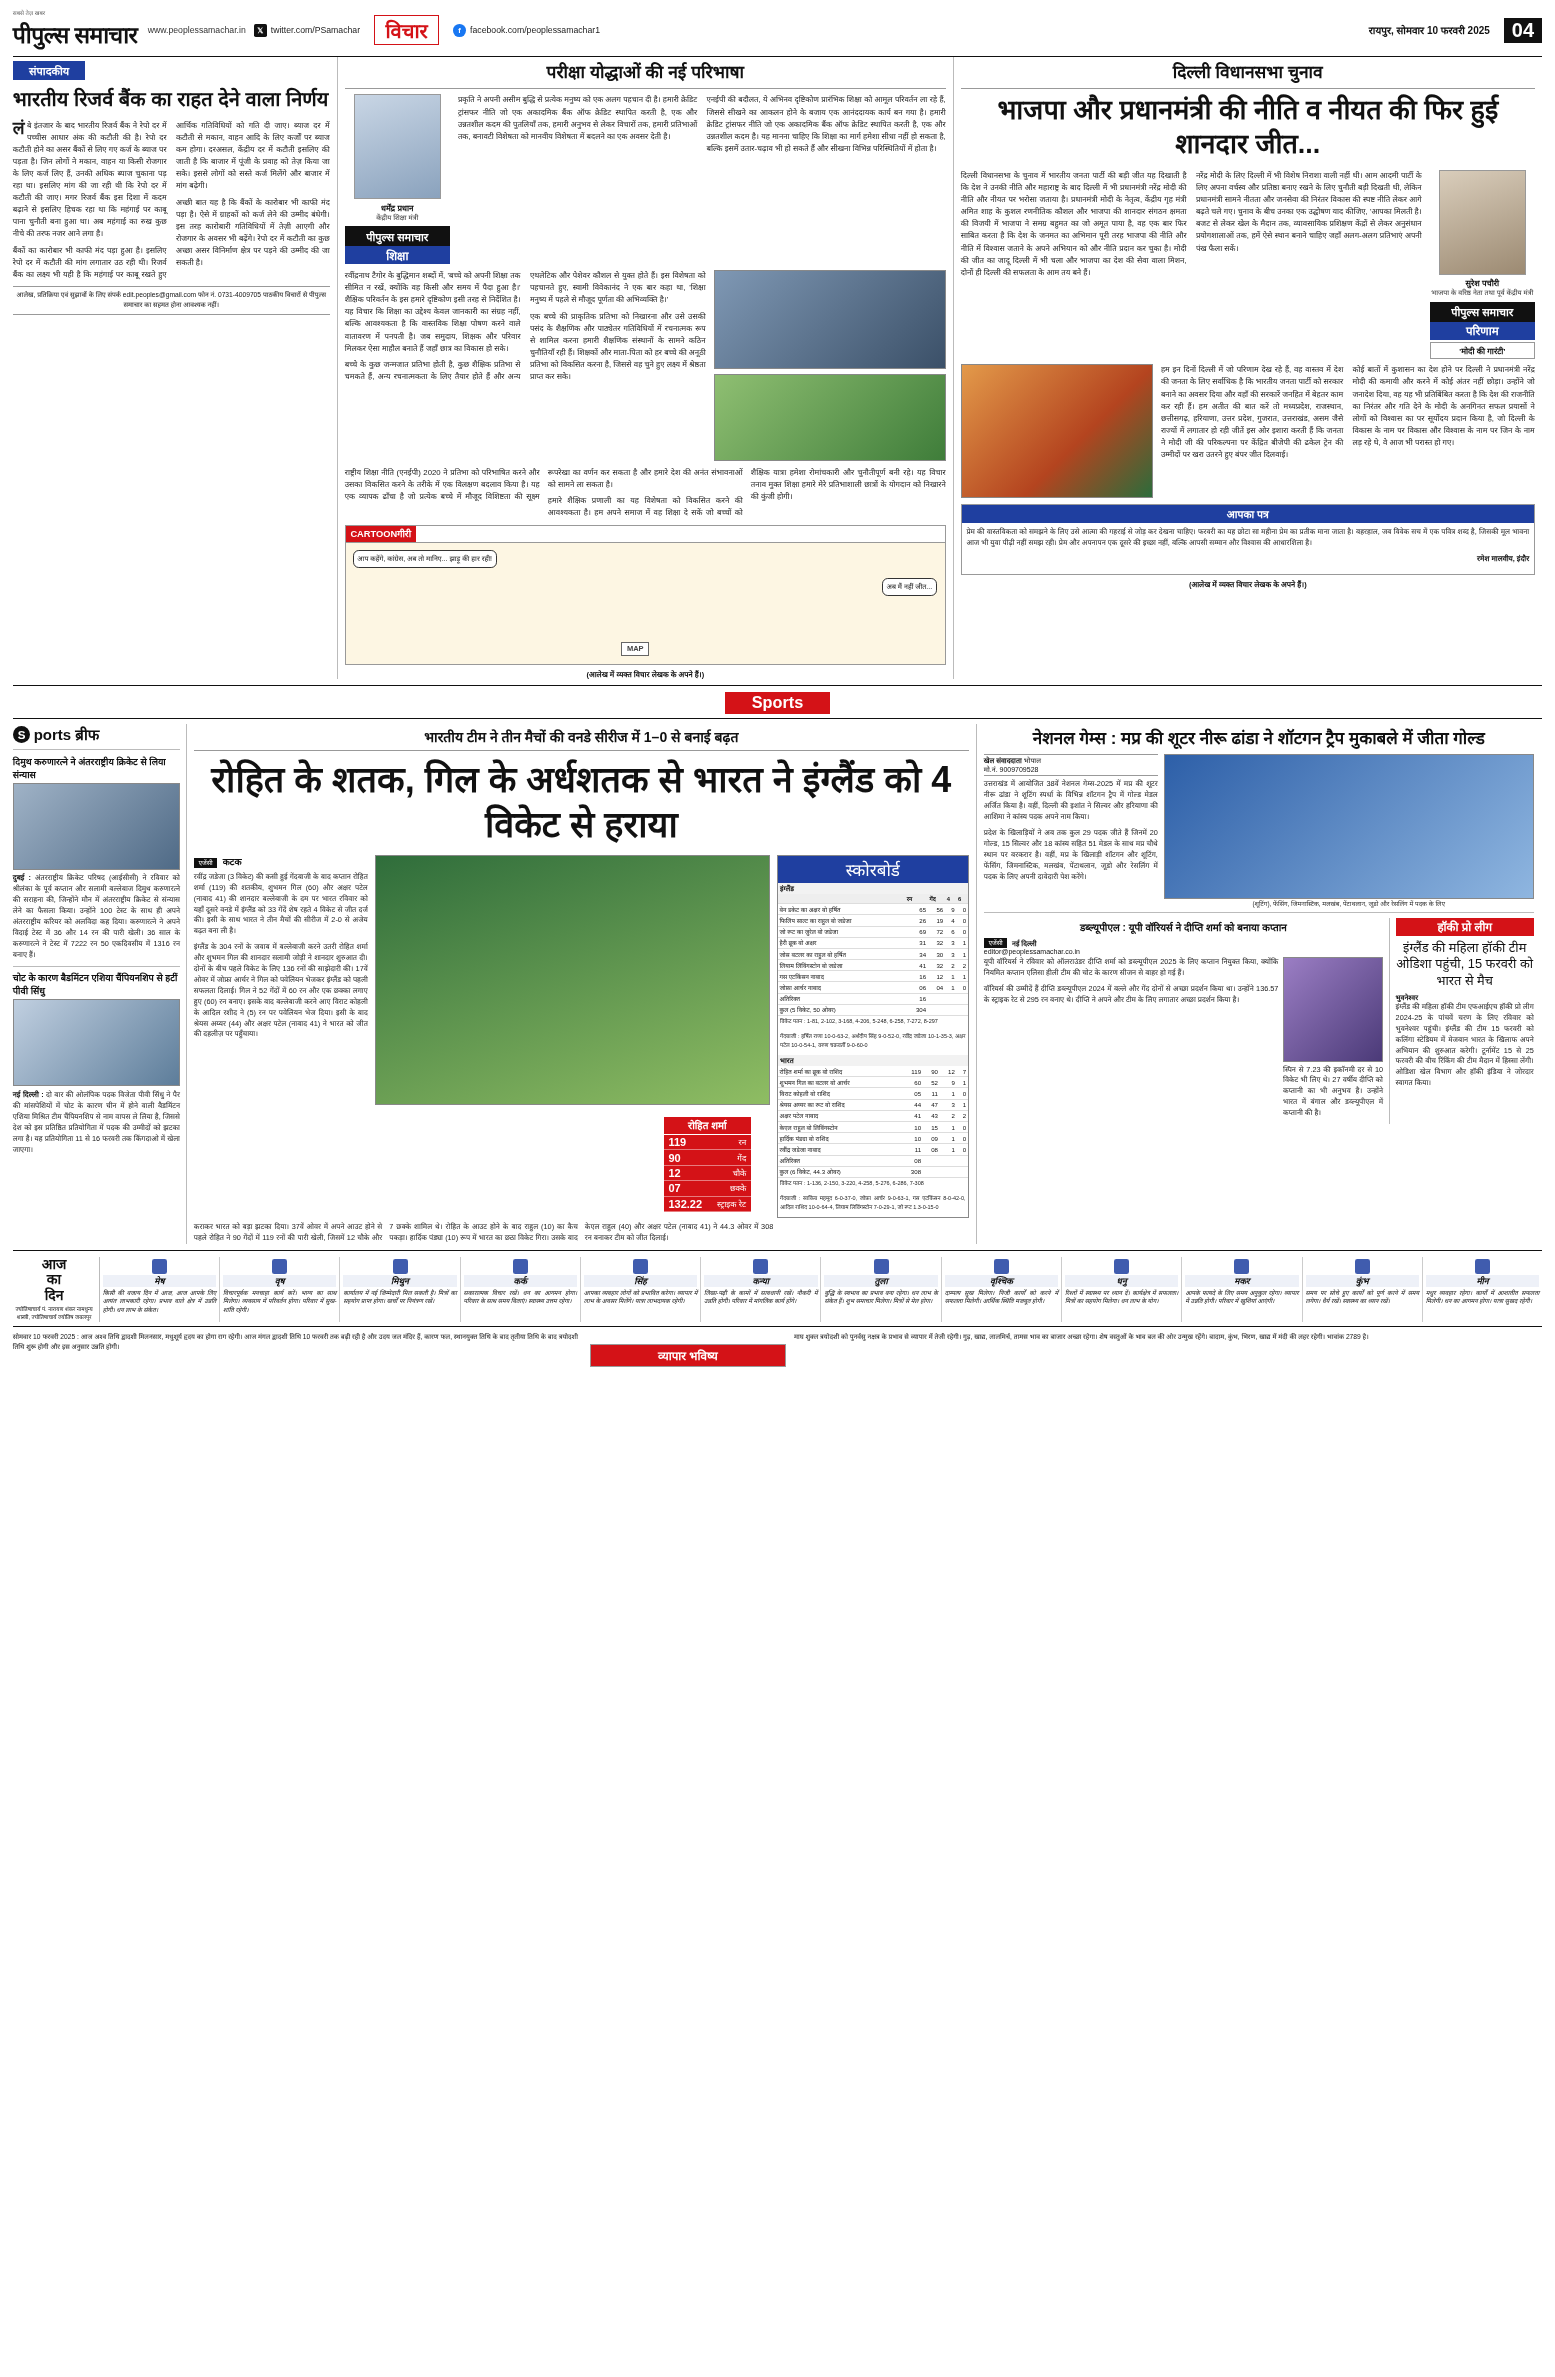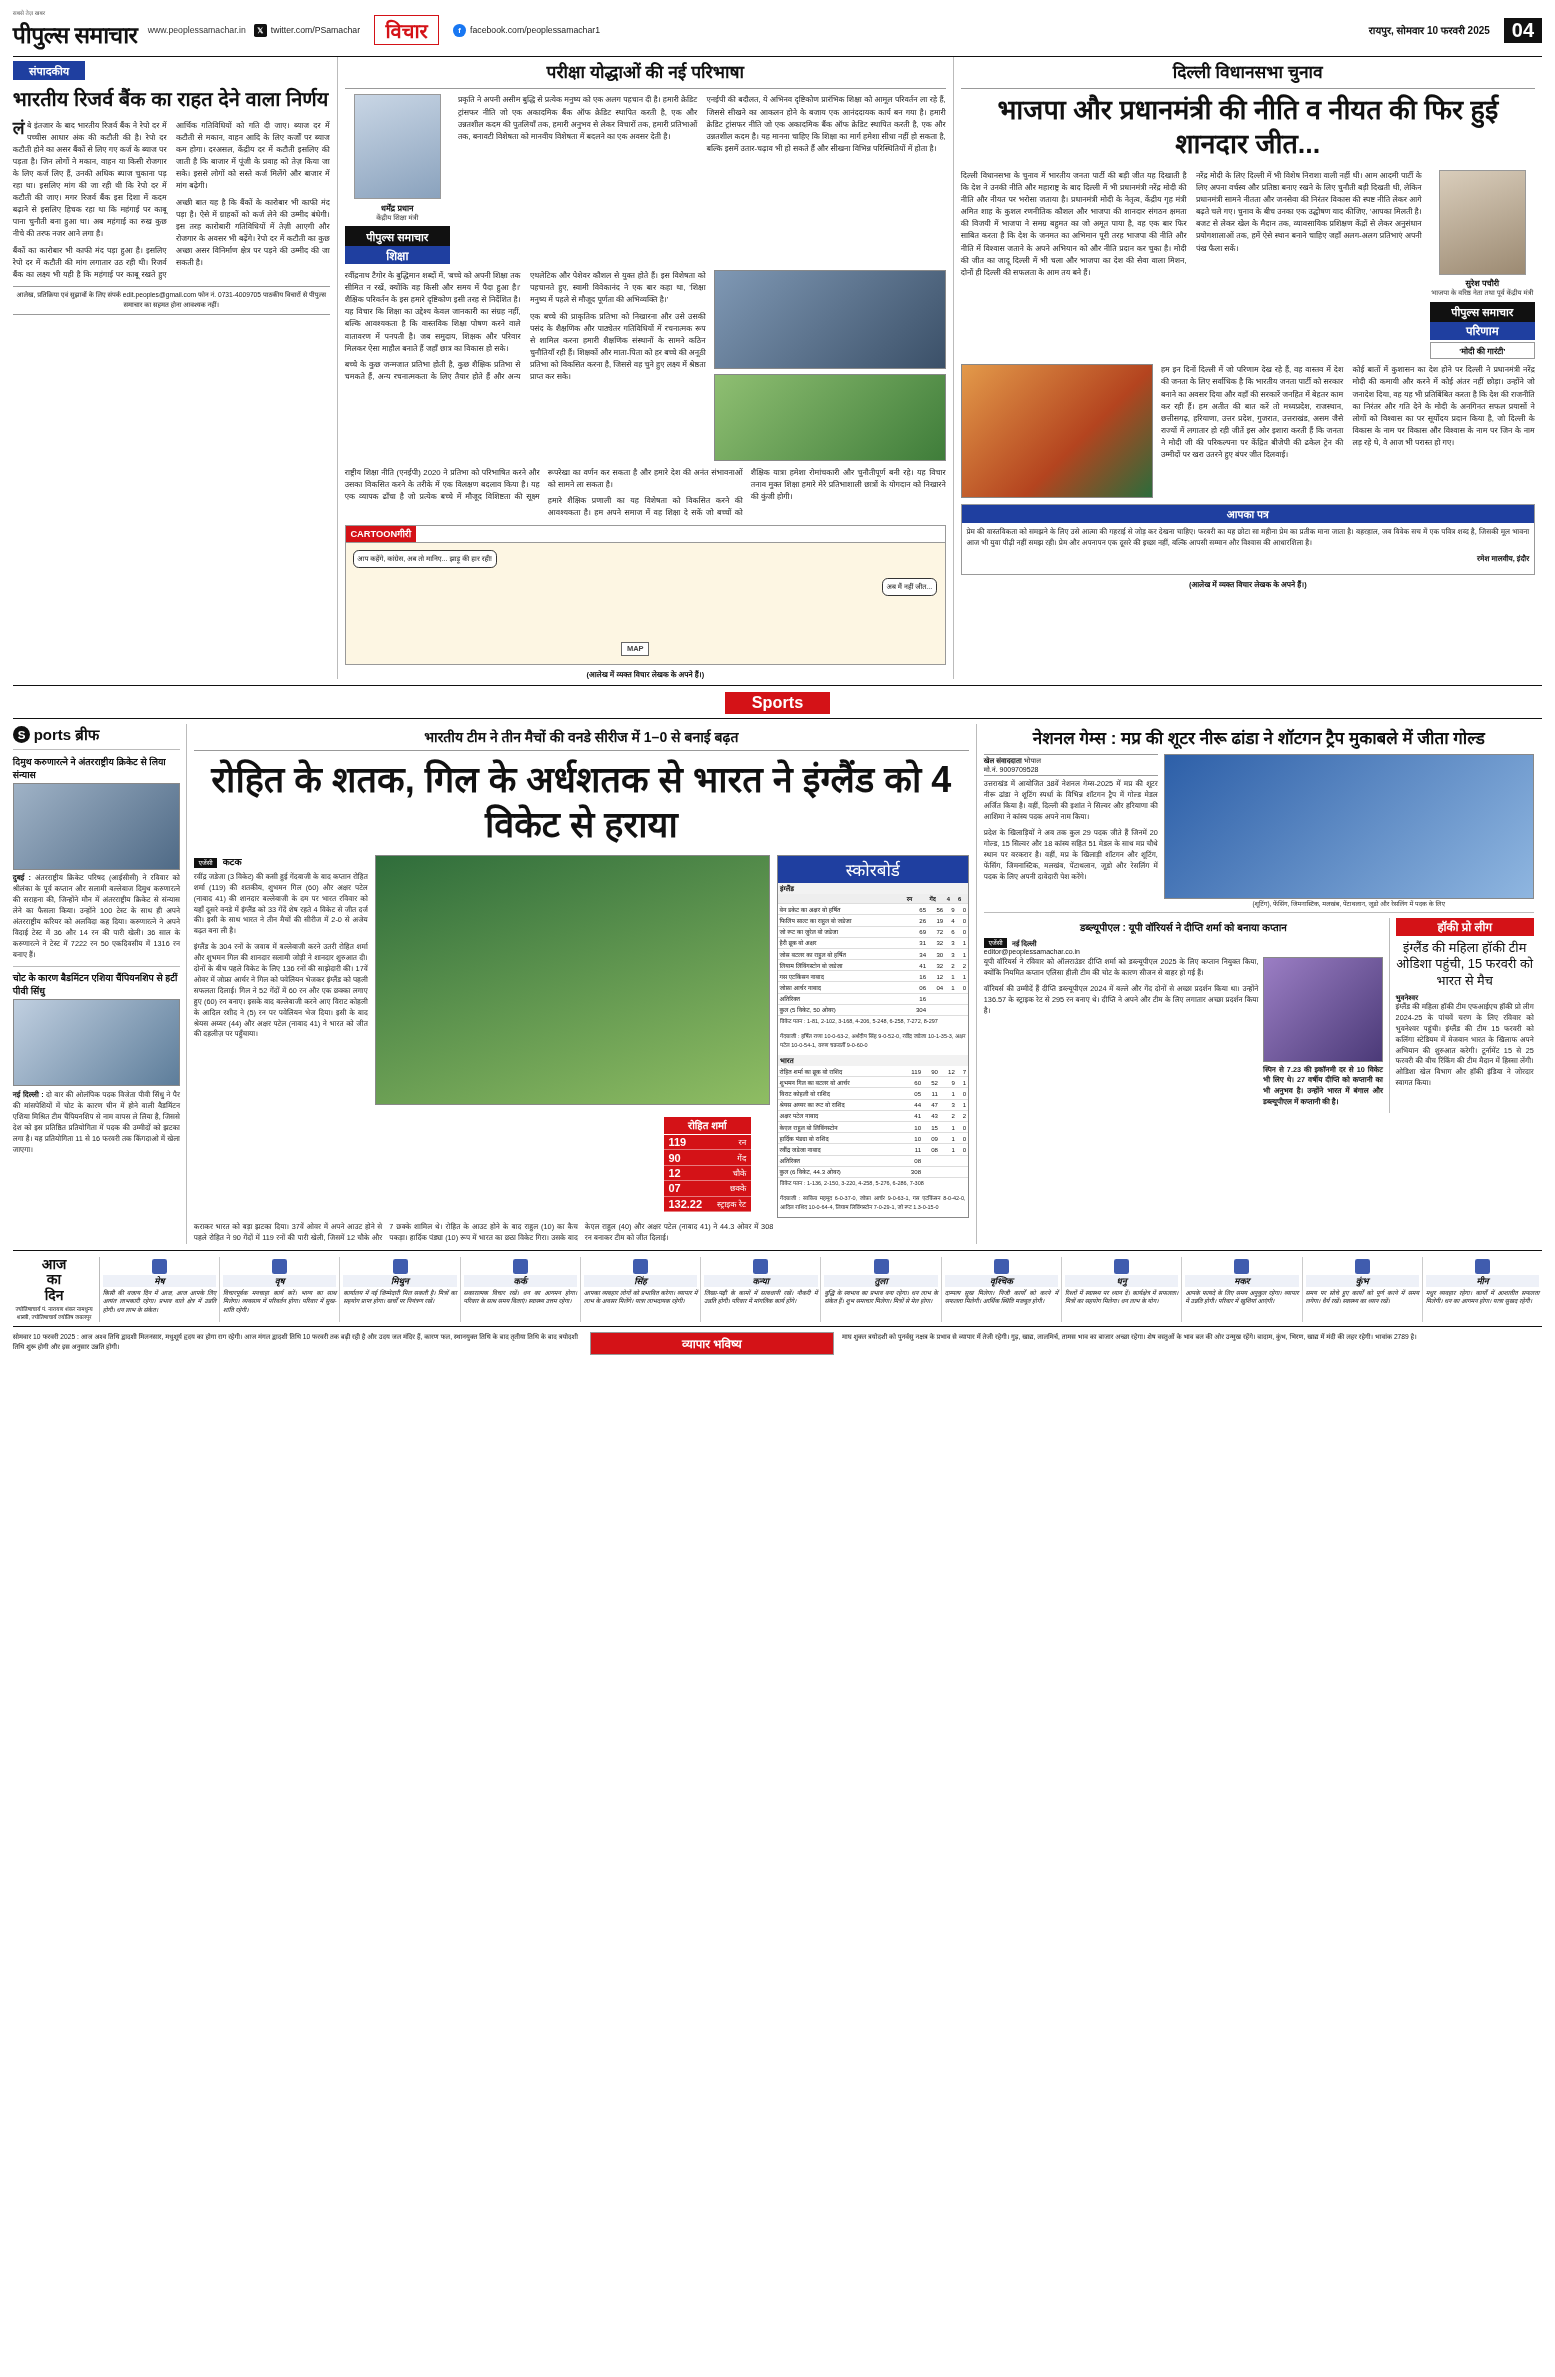--- a/index.html
+++ b/index.html
@@ -154,21 +154,21 @@
   .zod-label .t1 { font-size:14px;font-weight:bold;line-height:1.1; }
   .zod-grid { flex:1; display:flex;font-style:italic; }
   .zod-cell { flex:1; border-right:0.6px solid #ccc; padding:2.3px 2.9px; }
   .zod-cell:last-child { border-right:none; }
   .zod-name { text-align:center;font-size:8.7px;font-weight:bold;background:#eef1f8;margin-bottom:1.7px; }
   .zod-ico { width:15px;height:15px;margin:0 auto 1.2px auto;background:#1f3fa0;border-radius:2.3px;opacity:.85; }
   .zod-txt { font-size:6.1px;line-height:1.4;text-align:justify; }
 
   .footer-zone { display:flex; margin-top:4.6px; font-size:6.7px; line-height:1.5; gap:8.1px;}
   .footer-zone .fl { width:569px; }
-  .footer-zone .fc { width:244px; text-align:center; }
+  .footer-zone .fc { width:196px; text-align:center;margin-top:12px; }
   .footer-zone .fr { flex:1; }
   .vyapar {
     border:0.6px solid #999;background:#d41217;color:#fff;text-align:center;font-weight:bold;font-size:11.6px;padding:1.7px;
   }
 
   .small-photo { width:100%; height:87px; border:0.6px solid #888; background:linear-gradient(135deg,#9fb2c6,#4f6a86); }
   .small-photo.p-badminton { background:linear-gradient(135deg,#c0cfe0,#5d7d9a); }
   .hr-thin { border:none;border-top:0.6px solid #bbb;margin:4.6px 0; }
   .byline { font-size:7.3px; font-weight:bold; margin:2.3px 0; }
   .agency-tag { display:inline-block;background:#111;color:#fff;font-size:6.4px;padding:0.6px 4.6px;margin-right:2.9px;}
@@ -578,21 +578,21 @@
           <div style="font-size:7px;margin-bottom:2.3px;">
             <span class="agency-tag">एजेंसी</span>
             <b>नई दिल्ली</b>
             <div>editor@peoplessamachar.co.in</div>
           </div>
           <div style="display:flex;gap:4.6px;">
             <div style="flex:1;">
               <p class="bt small">यूपी वॉरियर्स ने रविवार को ऑलराउंडर दीप्ति शर्मा को डब्ल्यूपीएल 2025 के लिए कप्तान नियुक्त किया, क्योंकि नियमित कप्तान एलिसा हीली टीम की चोट के कारण सीजन से बाहर हो गई हैं।</p>
               <p class="bt small">वॉरियर्स की उम्मीदें हैं दीप्ति डब्ल्यूपीएल 2024 में बल्ले और गेंद दोनों से अच्छा प्रदर्शन किया था। उन्होंने 136.57 के स्ट्राइक रेट से 295 रन बनाए थे। दीप्ति ने अपने और टीम के लिए लगातार अच्छा प्रदर्शन किया है।</p>
             </div>
-            <div style="width:120px;font-weight:bold;">
+            <div style="width:100px;">
               <div class="photo" style="height:105px;background:linear-gradient(135deg,#9b7ec4,#4b3a78);"></div>
               <p class="bt small" style="margin-top:2.3px;">स्पिन से 7.23 की इकॉनमी दर से 10 विकेट भी लिए थे। 27 वर्षीय दीप्ति को कप्तानी का भी अनुभव है। उन्होंने भारत में बंगाल और डब्ल्यूपीएल में कप्तानी की है।</p>
             </div>
           </div>
         </div>
 
         <div style="width:145px;border-left:0.6px solid #bbb;padding-left:5.8px;">
           <div class="boxhead-red">हॉकी प्रो लीग</div>
           <div class="mini-title" style="font-size:12.8px;line-height:1.3;">इंग्लैंड की महिला हॉकी टीम ओडिशा पहुंची, 15 फरवरी को भारत से मैच</div>
           <b style="font-size:7px;">भुवनेश्वर</b>

